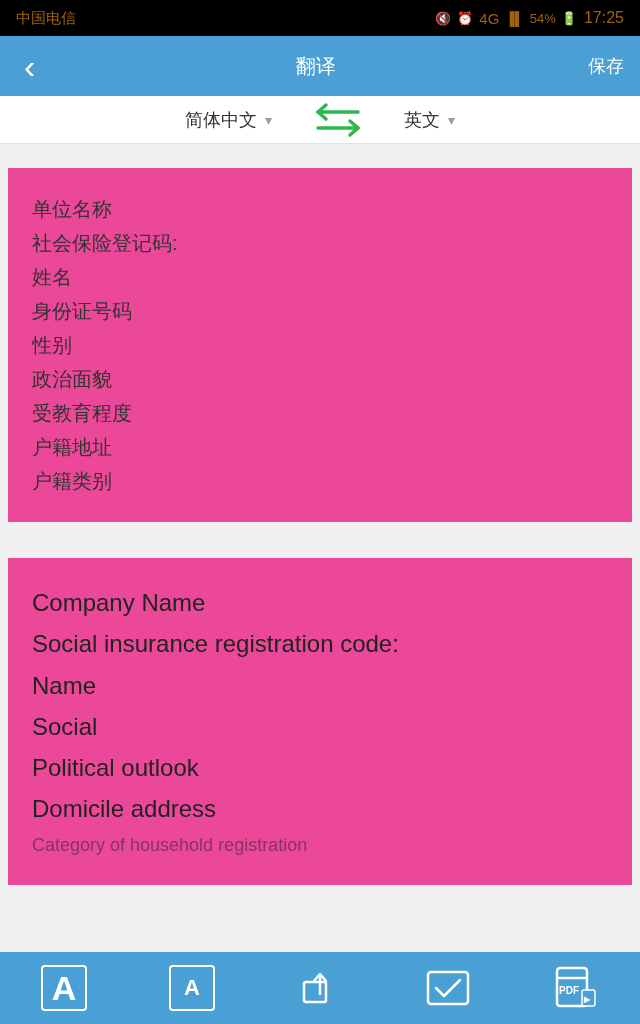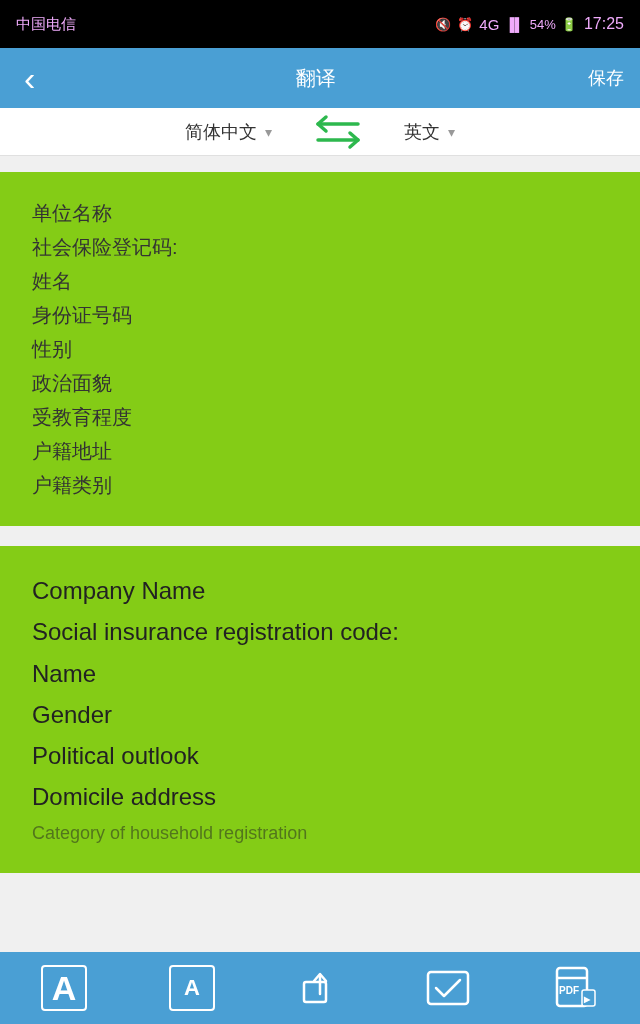--- a/index.html
+++ b/index.html
@@ -8,22 +8,22 @@
       width: 640px;
       min-height: 1024px;
       font-family: -apple-system, "PingFang SC", "Helvetica Neue", sans-serif;
       background: #f0f0f0;
       overflow-x: hidden;
     }
 
     
     .status-bar {
       background: #000;
-      color: #f0abfc;
-      height: 48px;
+      color: #a16207;
+      height: 36px;
       display: flex;
       align-items: center;
       justify-content: space-between;
       padding: 0 16px;
       font-size: 15px;
       gap: 20px;
     }
     .status-bar .carrier { font-size: 15px; }
     .status-bar .right-icons {
       display: flex;
@@ -93,23 +93,23 @@
       cursor: pointer;
     }
 
     
     .content-area {
       background: #f0f0f0;
       padding: 16px 0;
     }
 
     .card {
-      background: #84cc16;
-      margin: 0;
-      padding: 24px 32px;
+      background: #ec4899;
+      margin: 8px;
+      padding: 24px 24px;
     }
 
     .text-item {
       font-size: 20px;
       color: #333;
       line-height: 1.7;
     }
 
     .text-item-en {
       font-size: 24px;
@@ -201,21 +201,21 @@
     <div class="text-item">户籍地址</div>
     <div class="text-item">户籍类别</div>
   </div>
 
   <div style="height: 20px;"></div>
 
   <div class="card">
     <div class="text-item-en">Company Name</div>
     <div class="text-item-en">Social insurance registration code:</div>
     <div class="text-item-en">Name</div>
-    <div class="text-item-en">Gender</div>
+    <div class="text-item-en">Social</div>
     <div class="text-item-en">Political outlook</div>
     <div class="text-item-en">Domicile address</div>
     <div class="text-item-en" style="opacity:0.5; font-size:18px;">Category of household registration</div>
   </div>
 
   <div style="height: 80px;"></div>
 </div>
 
 <div class="bottom-toolbar">
 

